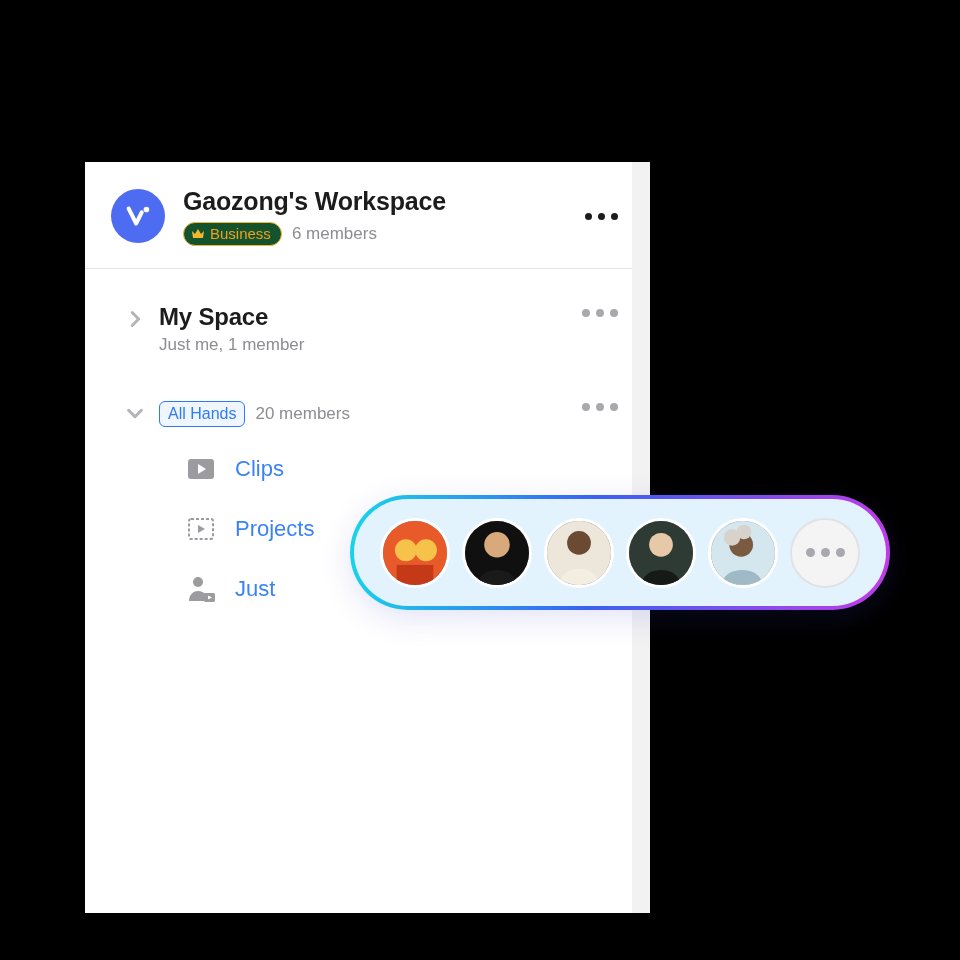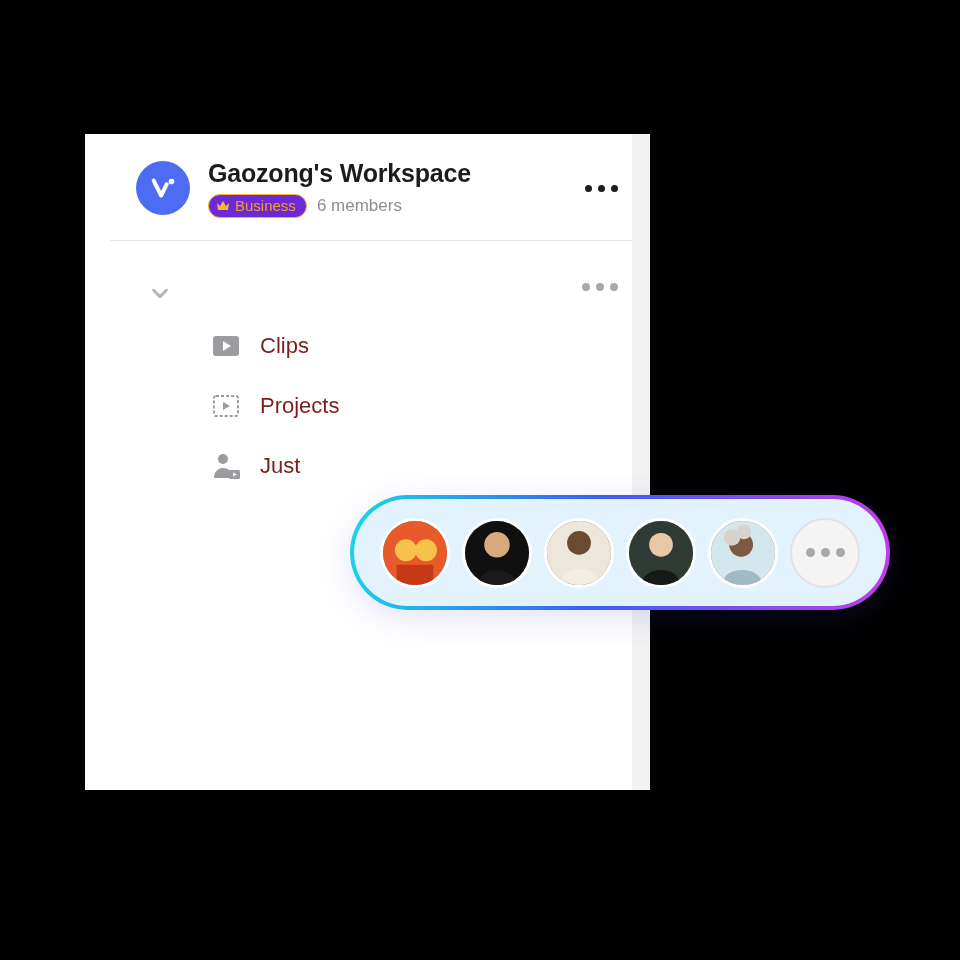--- a/index.html
+++ b/index.html
@@ -6,26 +6,25 @@
   body {
     width: 960px;
     height: 960px;
     background: #000;
     font-family: -apple-system, BlinkMacSystemFont, "Segoe UI", Helvetica, Arial, sans-serif;
     position: relative;
   }
   .panel {
     position: absolute;
     left: 85px;
-    top: 134px;
+    top: 162px;
     width: 565px;
-    height: 656px;
+    height: 751px;
     background: #fff;
     box-shadow: 0 2px 8px rgba(0,0,0,0.08);
-    padding-left: 25px;
   }
   .scroll-track {
     position: absolute;
     top: 0;
     right: 0;
     width: 18px;
     height: 100%;
     background: #f2f2f3;
   }
 
@@ -59,21 +58,21 @@
     align-items: center;
     gap: 10px;
     margin-top: 6px;
   }
   .badge-business {
     display: inline-flex;
     align-items: center;
     gap: 4px;
     border: 1.5px solid #f5b72f;
     color: #f0a020;
-    background: #6d28d9;
+    background: #14532d;
     font-size: 15px;
     font-weight: 500;
     border-radius: 999px;
     padding: 1px 10px 1px 6px;
     line-height: 1.3;
   }
   .crown-icon { width: 16px; height: 16px; }
   .members-text {
     font-size: 17px;
     color: #8d8d92;
@@ -159,21 +158,21 @@
     height: 32px;
     color: #9b9ba0;
     display: flex;
     align-items: center;
     justify-content: center;
   }
   .sub-icon svg { width: 30px; height: 30px; }
   .sub-label {
     font-size: 22px;
     font-weight: 400;
-    color: #7f1d1d;
+    color: #3b82f6;
   }
 
   
   .avatar-pill {
     position: absolute;
     left: 350px;
     top: 495px;
     width: 540px;
     height: 115px;
     border-radius: 999px;
@@ -242,29 +241,53 @@
         <span class="members-text">6 members</span>
       </div>
     </div>
     <div class="more-dots header-dots">
       <span></span>
         <span></span>
         <span></span>
     </div>
   </div>
 
+  <div class="section" style="padding-top:34px;">
+    <div class="section-row">
+      <div class="chevron-cell">
+        <svg viewBox="0 0 24 24" fill="none">
+            <path d="M9 5 L16 12 L9 19" stroke="currentColor" stroke-width="3.2" stroke-linecap="round" stroke-linejoin="round"></path>
+          </svg>
+      </div>
+      <div class="section-body">
+        <div class="section-title">My Space</div>
+        <div class="section-sub">
+          <span class="sub-grey">Just me, 1 member</span>
+        </div>
+      </div>
+      <div class="more-dots grey-dots section-more">
+        <span></span>
+          <span></span>
+          <span></span>
+      </div>
+    </div>
+  </div>
 
   <div class="section" style="padding-top:36px;">
     <div class="section-row">
       <div class="chevron-cell">
         <svg viewBox="0 0 24 24" fill="none">
             <path d="M5 9 L12 16 L19 9" stroke="currentColor" stroke-width="3.2" stroke-linecap="round" stroke-linejoin="round"></path>
           </svg>
       </div>
       <div class="section-body">
+        <div class="section-sub">
+          <span class="badge-allhands">All Hands</span>
+          <span class="sub-grey">20 members</span>
+        </div>
       </div>
       <div class="more-dots grey-dots section-more">
         <span></span>
           <span></span>
           <span></span>
       </div>
     </div>
 
     <div class="sub-list">
       <div class="sub-item">

